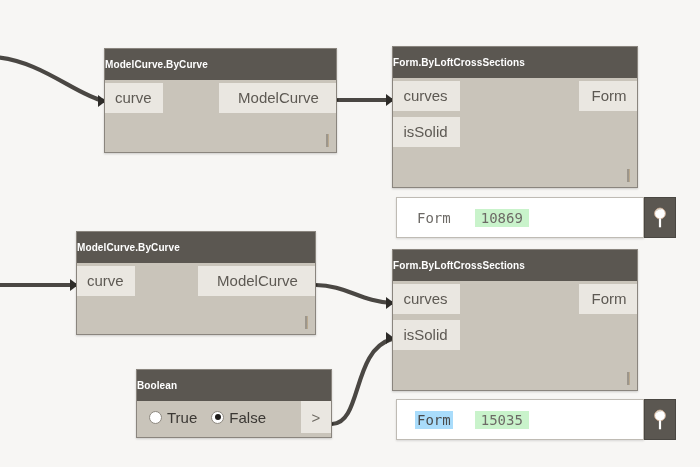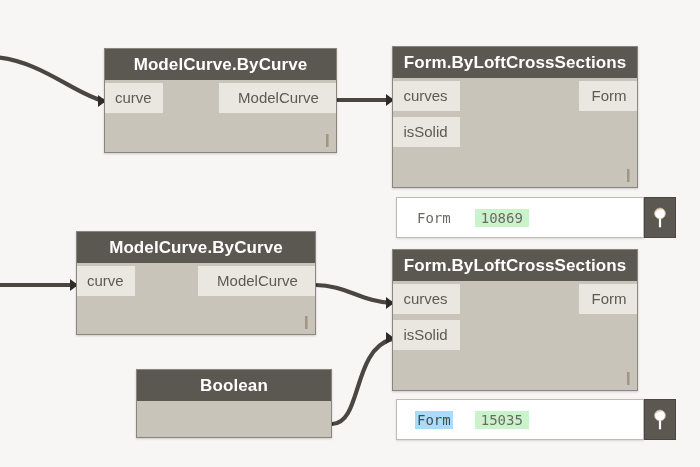--- a/index.html
+++ b/index.html
@@ -32,22 +32,21 @@
     position: absolute;
     box-sizing: border-box;
     border: 1px solid #8a857e;
     background: #c9c4ba;
     box-shadow: 0 1px 2px rgba(0,0,0,0.18);
   }
   .node-header {
     background: #5b5751;
     color: #ffffff;
     font-weight: bold;
-    font-size: 17px;
-    text-align: center;
+    font-size: 10px;
     line-height: 31px;
     height: 31px;
     letter-spacing: 0.1px;
     white-space: nowrap;
     overflow: hidden;
   }
   .node-body {
     position: relative;
     background: #c9c4ba;
   }
@@ -276,20 +275,35 @@
       </div>
       <div class="port out" style="top:3px; width:58px;">
         <span>Form</span>
       </div>
       <div class="resize-tick"></div>
     </div>
   </div>
 
   <div class="node" style="left:136px; top:369px; width:196px; height:69px;">
     <div class="node-header">Boolean</div>
+    <div class="bool-body">
+      <div class="bool-options">
+        <label class="radio-wrap">
+          <span class="radio"></span>
+          <span>True</span>
+        </label>
+        <label class="radio-wrap">
+          <span class="radio checked"></span>
+          <span>False</span>
+        </label>
+      </div>
+      <div class="bool-out">
+        <span>&gt;</span>
+      </div>
+    </div>
   </div>
 
   <div class="watch" style="left:396px; top:399px; width:280px; height:41px;">
     <div class="watch-box">
       <span class="watch-label selected">Form</span>
       <span class="watch-value">15035</span>
     </div>
     <div class="watch-pin">
       <svg width="16" height="22" viewBox="0 0 16 22" xmlns="http://www.w3.org/2000/svg">
         <circle cx="8" cy="6.5" r="5.4" fill="#ffffff" stroke="#c9a98f" stroke-width="1"></circle>

